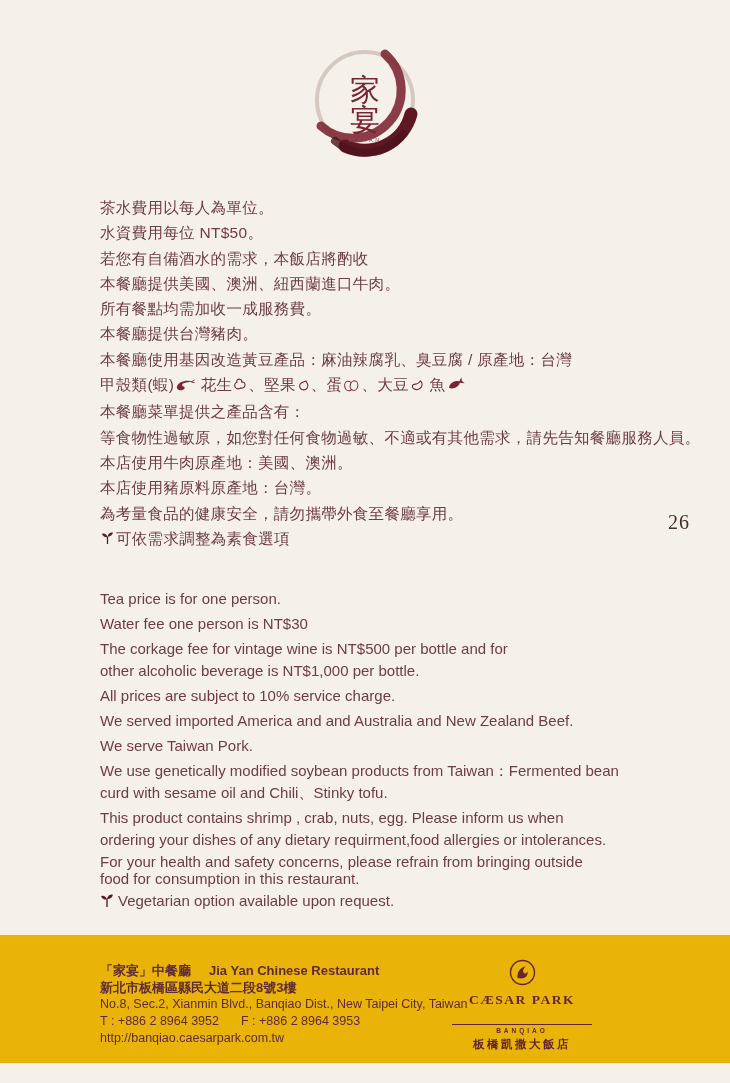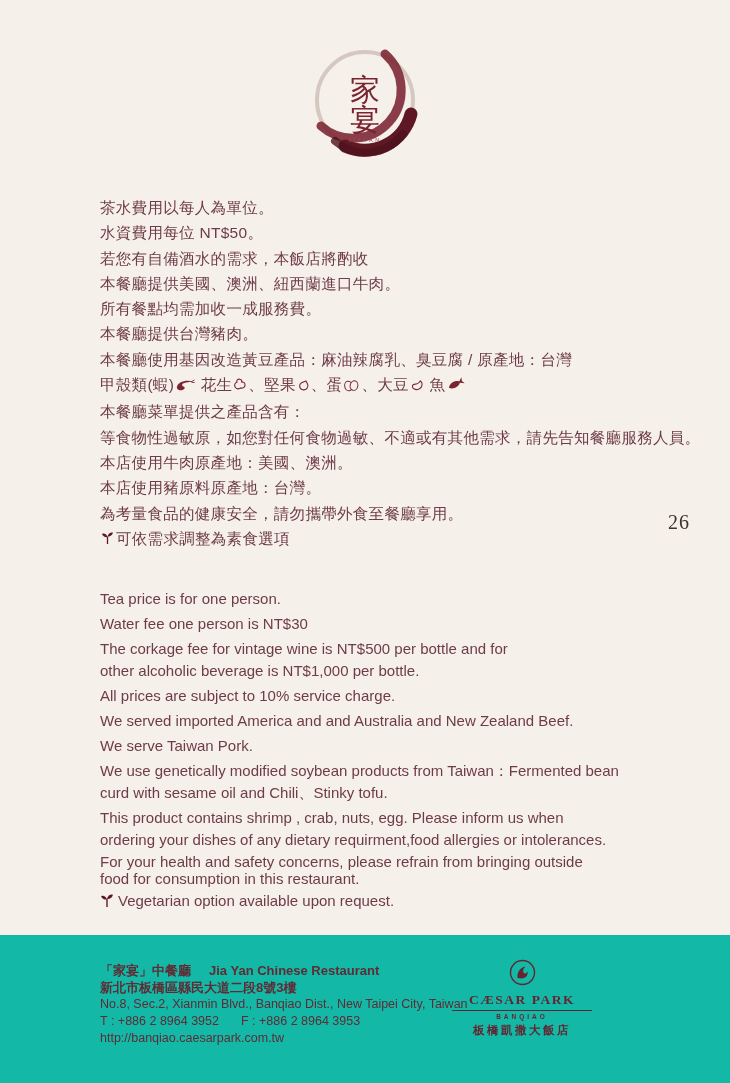--- a/index.html
+++ b/index.html
@@ -31,35 +31,35 @@
   .en-block{
     position:absolute;top:588px;left:100px;width:575px;
     font-size:15px;line-height:22px;
   }
   .en-block p{margin:0 0 3px;}
   .en-block p.tight{line-height:16.5px;}
   .veg-en{margin-top:9px;}
   .veg-en .ic{display:inline-block;vertical-align:-2px;margin-right:4px;}
   
   .footer{
-    position:absolute;left:0;top:935px;width:730px;height:148px;
-    background:#14b8a6;color:#5f2b35;
+    position:absolute;left:0;top:935px;width:730px;height:128px;
+    background:#eab308;color:#5f2b35;
   }
   .footer-info{position:absolute;left:100px;top:27px;font-size:12.5px;line-height:17px;}
   .fi-bold{font-weight:bold;font-size:13px;}
   .fi-bold .sep-gap{display:inline-block;width:18px;}
   .phone-gap{display:inline-block;width:22px;}
   .brand{
     position:absolute;left:452px;top:24px;width:140px;text-align:center;color:#632631;
   }
   .brand-emblem{margin:0 auto;}
   .brand-name{
     font-family:"Liberation Serif","DejaVu Serif",serif;
     font-size:13.5px;letter-spacing:1.5px;font-weight:bold;margin-top:2px;
-    border-bottom:1px solid #632631;padding-bottom:2px;
+    border-bottom:1px solid #632631;padding-bottom:16px;
   }
   .brand-loc{font-size:6.5px;letter-spacing:3px;margin-top:2px;font-weight:bold;}
   .brand-zh{
     font-family:"Liberation Serif","DejaVu Serif",serif;
     font-size:11.5px;letter-spacing:2.5px;margin-top:3px;font-weight:bold;
   }
 </style>
 </head>
 <body>
 

